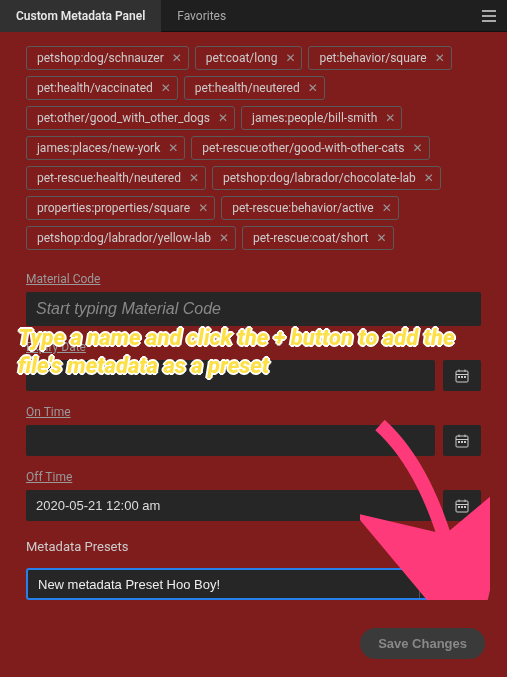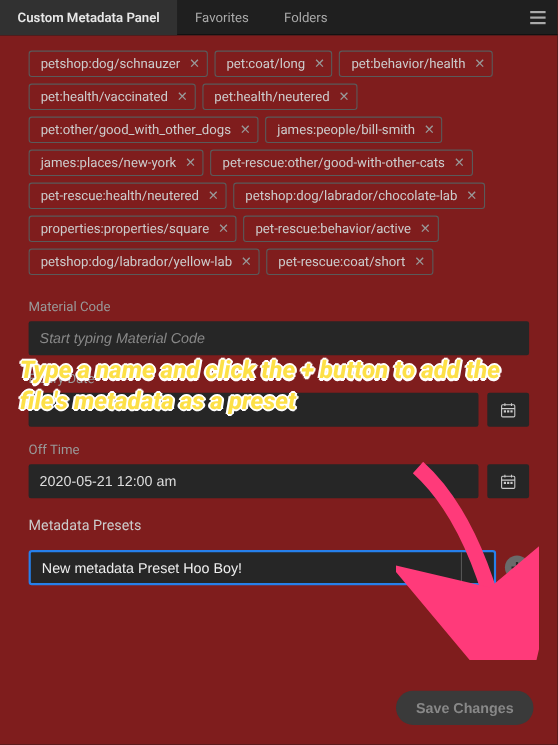--- a/index.html
+++ b/index.html
@@ -83,28 +83,29 @@
   margin-left: 8px;
   color: #999;
   cursor: pointer;
   font-size: 12px;
   line-height: 1;
 }
 .field-label {
   color: #999;
   font-size: 12px;
   margin-bottom: 6px;
+  text-decoration: underline;
 }
 .field-row { margin-bottom: 14px; }
 .text-input {
   width: 100%;
   background: #262626;
   border: none;
   color: #ddd;
-  font-size: 13px;
+  font-size: 16px;
   padding: 8px 10px;
   font-style: italic;
   border-radius: 2px;
 }
 .text-input::placeholder { color: #888; }
 .date-row {
   display: flex;
   gap: 8px;
   align-items: stretch;
 }
@@ -217,41 +218,40 @@
   pointer-events: none;
 }
 </style>
 </head>
 <body>
 
 <div class="panel">
   <div class="tab-bar">
     <div class="tab active">Custom Metadata Panel</div>
     <div class="tab">Favorites</div>
-    <div class="tab">Folders</div>
     <div class="tab-spacer"></div>
     <div class="hamburger">
       <span></span>
         <span></span>
         <span></span>
     </div>
   </div>
 
   <div class="content">
     <div class="tags-area" id="tags-area">
         <div class="tag">
           <span>petshop:dog/schnauzer</span>
           <span class="tag-x">✕</span>
         </div>
         <div class="tag">
           <span>pet:coat/long</span>
           <span class="tag-x">✕</span>
         </div>
         <div class="tag">
-          <span>pet:behavior/health</span>
+          <span>pet:behavior/square</span>
           <span class="tag-x">✕</span>
         </div>
         <div class="tag">
           <span>pet:health/vaccinated</span>
           <span class="tag-x">✕</span>
         </div>
         <div class="tag">
           <span>pet:health/neutered</span>
           <span class="tag-x">✕</span>
         </div>
@@ -313,20 +313,37 @@
               <line x1="5" y1="1.5" x2="5" y2="4" stroke="#ccc"></line>
               <line x1="11" y1="1.5" x2="11" y2="4" stroke="#ccc"></line>
               <rect x="4" y="8" width="2" height="2" fill="#ccc"></rect>
               <rect x="7" y="8" width="2" height="2" fill="#ccc"></rect>
               <rect x="10" y="8" width="2" height="2" fill="#ccc"></rect>
             </svg>
         </button>
       </div>
     </div>
 
+    <div class="field-row">
+      <div class="field-label">On Time</div>
+      <div class="date-row">
+        <input class="date-input" value="" style="">
+        <button class="cal-btn">
+          <svg width="16" height="16" viewBox="0 0 16 16" fill="none">
+              <rect x="2" y="3" width="12" height="11" rx="1" stroke="#ccc"></rect>
+              <line x1="2" y1="6.5" x2="14" y2="6.5" stroke="#ccc"></line>
+              <line x1="5" y1="1.5" x2="5" y2="4" stroke="#ccc"></line>
+              <line x1="11" y1="1.5" x2="11" y2="4" stroke="#ccc"></line>
+              <rect x="4" y="8" width="2" height="2" fill="#ccc"></rect>
+              <rect x="7" y="8" width="2" height="2" fill="#ccc"></rect>
+              <rect x="10" y="8" width="2" height="2" fill="#ccc"></rect>
+            </svg>
+        </button>
+      </div>
+    </div>
 
     <div class="field-row">
       <div class="field-label">Off Time</div>
       <div class="date-row">
         <input class="date-input" value="2020-05-21 12:00 am" style="">
         <button class="cal-btn">
           <svg width="16" height="16" viewBox="0 0 16 16" fill="none">
               <rect x="2" y="3" width="12" height="11" rx="1" stroke="#ccc"></rect>
               <line x1="2" y1="6.5" x2="14" y2="6.5" stroke="#ccc"></line>
               <line x1="5" y1="1.5" x2="5" y2="4" stroke="#ccc"></line>

